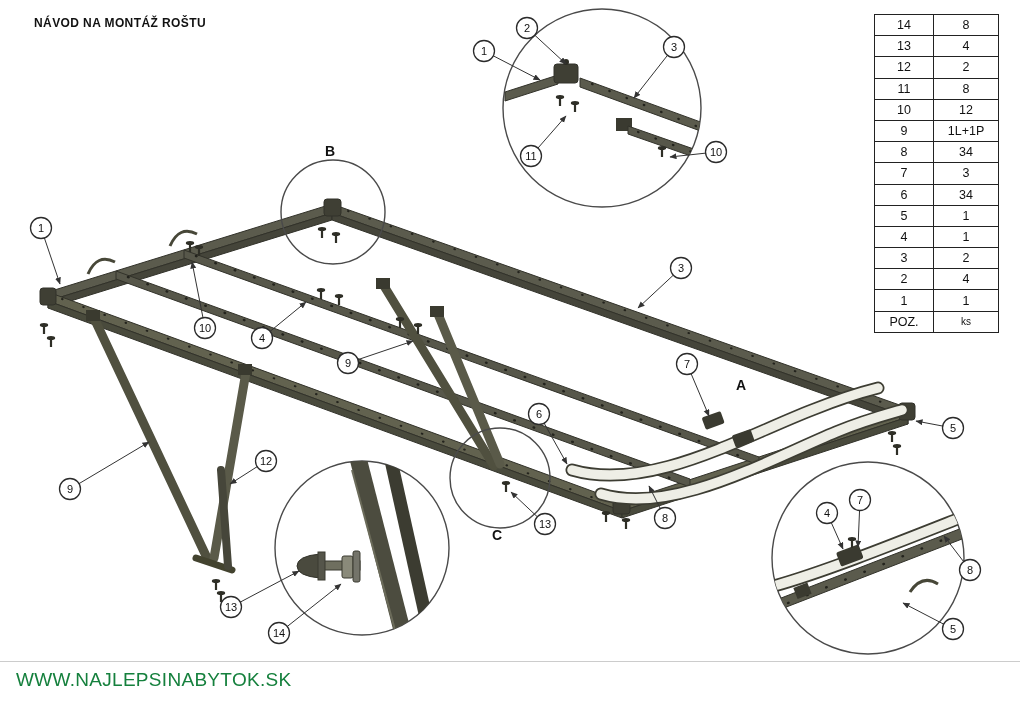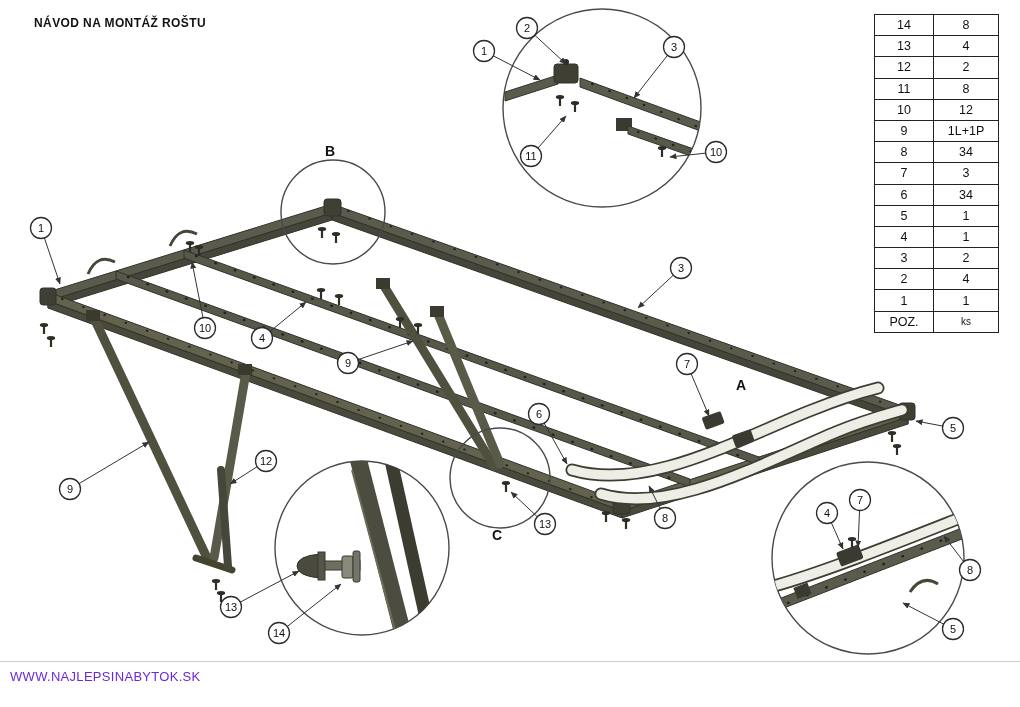--- a/index.html
+++ b/index.html
@@ -20,22 +20,22 @@
     height:20.2px;padding:0 2px;
   }
   .table-wrap td.c1{width:54px;}
   .table-wrap td.c2{width:60px;}
   .table-wrap td.ks{font-size:10px;}
   .footer-divider{
     position:absolute;left:0;top:661px;width:1020px;height:0;
     border-top:1px solid #cccccc;
   }
   .website-footer{
-    position:absolute;left:10px;top:669px;
-    font-size:13px;letter-spacing:.3px;color:#6d28d9;
+    position:absolute;left:16px;top:669px;
+    font-size:19px;letter-spacing:.3px;color:#15803d;
   }
   #diagram{position:absolute;left:0;top:0;}
   .leader{stroke:#333;stroke-width:1;}
   .balloon-circle{fill:#fff;stroke:#2b2b2b;stroke-width:1.3;}
   .balloon-text{font-size:11px;fill:#111;text-anchor:middle;}
   .seclabel{font-size:14px;font-weight:bold;fill:#111;text-anchor:middle;}
 </style>
 </head>
 <body>
 

